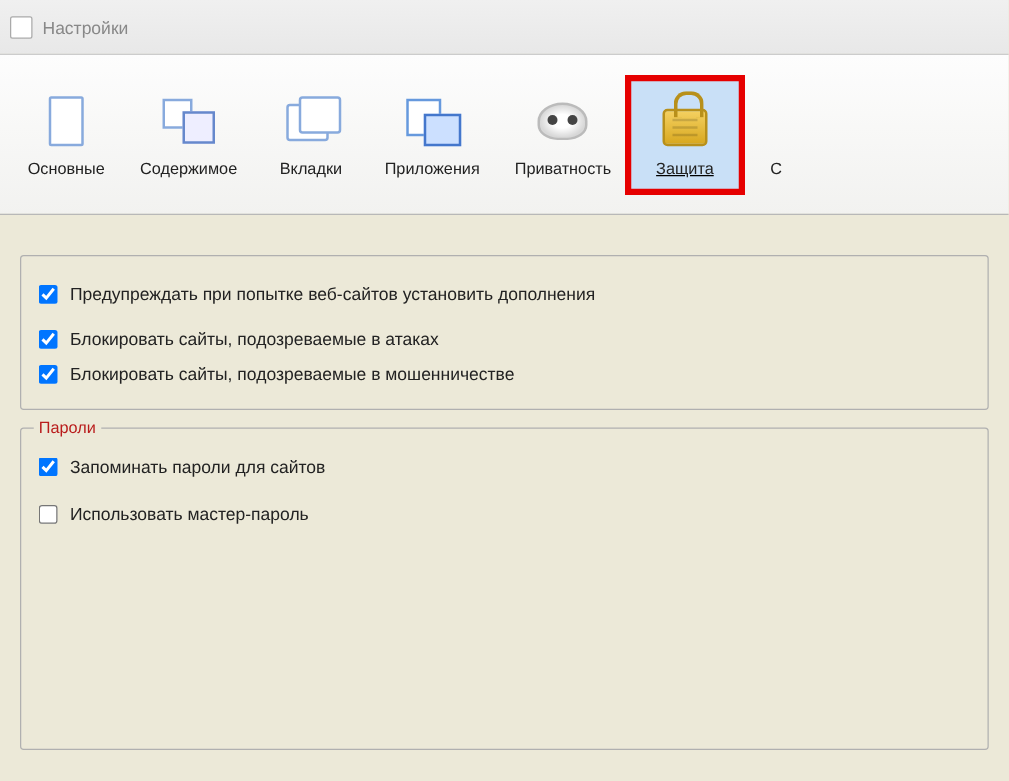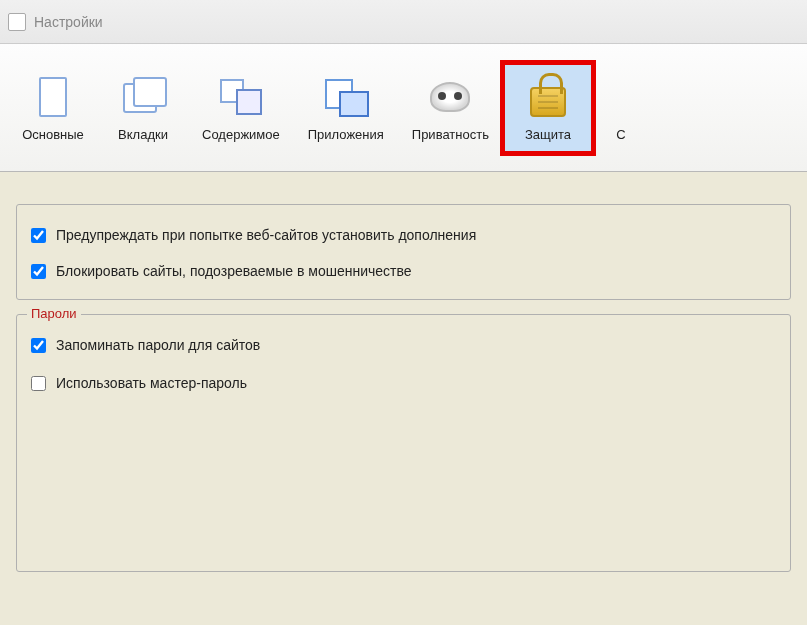--- a/index.html
+++ b/index.html
@@ -50,20 +50,21 @@
       height: 90px;
       min-width: 90px;
       position: relative;
     }
     .toolbar-item.active {
       background: #c9e0f7;
     }
     .toolbar-item.highlighted {
       outline: 5px solid #e60000;
       outline-offset: -2px;
+      text-decoration: underline;
     }
     .toolbar-icon {
       width: 48px;
       height: 48px;
       margin-bottom: 6px;
       display: flex;
       align-items: center;
       justify-content: center;
     }
     .toolbar-label {
@@ -133,29 +134,29 @@
 
 <div class="toolbar">
   <div class="toolbar-item">
     <div class="toolbar-icon">
         <div class="ic-general"></div>
       </div>
     <div class="toolbar-label">Основные</div>
   </div>
   <div class="toolbar-item">
     <div class="toolbar-icon">
+        <div class="ic-content"></div>
+      </div>
+    <div class="toolbar-label">Содержимое</div>
+  </div>
+  <div class="toolbar-item">
+    <div class="toolbar-icon">
         <div class="ic-tabs"></div>
       </div>
     <div class="toolbar-label">Вкладки</div>
-  </div>
-  <div class="toolbar-item">
-    <div class="toolbar-icon">
-        <div class="ic-content"></div>
-      </div>
-    <div class="toolbar-label">Содержимое</div>
   </div>
   <div class="toolbar-item">
     <div class="toolbar-icon">
         <div class="ic-apps"></div>
       </div>
     <div class="toolbar-label">Приложения</div>
   </div>
   <div class="toolbar-item">
     <div class="toolbar-icon">
         <div class="ic-privacy"></div>
@@ -177,20 +178,24 @@
 <div class="content">
 
   <div class="group">
     <div class="checkbox-row">
       <input type="checkbox" checked="" style="">
       <span class="checkbox-label">Предупреждать при попытке веб-сайтов установить дополнения</span>
     </div>
     <div style="height:8px"></div>
     <div class="checkbox-row">
       <input type="checkbox" checked="" style="">
+      <span class="checkbox-label">Блокировать сайты, подозреваемые в атаках</span>
+    </div>
+    <div class="checkbox-row">
+      <input type="checkbox" checked="" style="">
       <span class="checkbox-label">Блокировать сайты, подозреваемые в мошенничестве</span>
     </div>
   </div>
 
   <div class="group">
     <div class="group-title">Пароли</div>
     <div class="checkbox-row">
       <input type="checkbox" checked="" style="">
       <span class="checkbox-label">Запоминать пароли для сайтов</span>
     </div>

